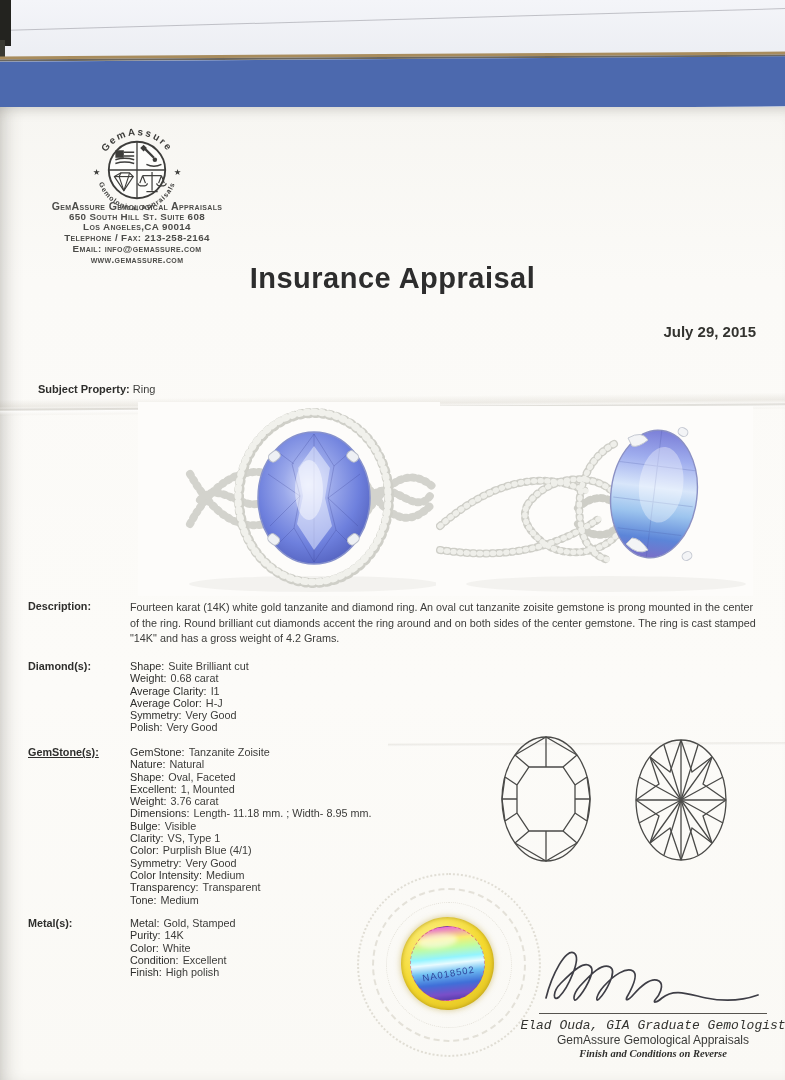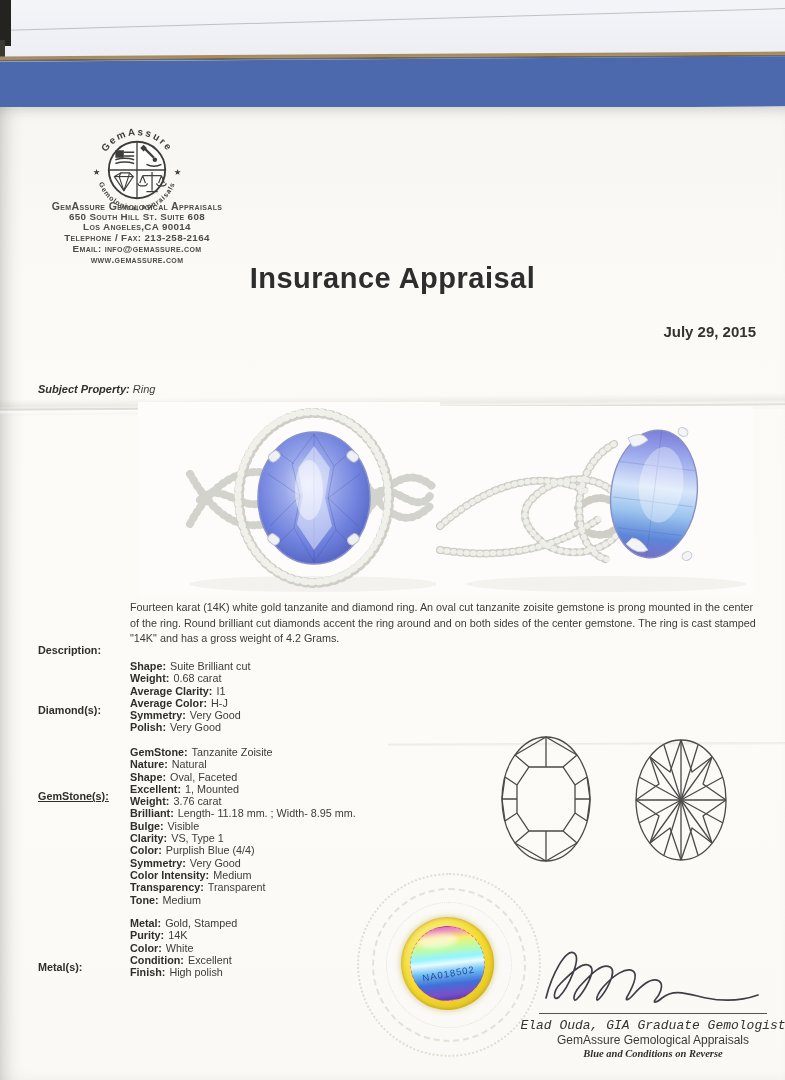--- a/index.html
+++ b/index.html
@@ -33,32 +33,32 @@
   
   .seal{position:absolute;left:90px;top:123px;width:94px;height:94px;}
   .company{position:absolute;left:15px;top:201px;width:244px;text-align:center;
            font-variant:small-caps;font-weight:700;color:#4c4c49;
            font-size:9.8px;line-height:10.7px;letter-spacing:.35px;}
   .company div{white-space:nowrap;}
   .title{position:absolute;left:0;top:262px;width:785px;text-align:center;
          font-size:29px;font-weight:700;color:#2d2d2d;letter-spacing:.5px;}
   .date{position:absolute;right:29px;top:323px;font-size:15px;font-weight:700;color:#33332f;}
   .purpose{position:absolute;left:123px;top:340px;font-size:11px;line-height:16.5px;color:#3d3d3b;}
-  .subject{position:absolute;left:38px;top:383px;font-size:11px;color:#3d3d3b;font-style:italic;}
+  .subject{position:absolute;left:38px;top:383px;font-size:11px;color:#3d3d3b;}
   .subject .fk{font-weight:700;color:#2e2e2c;}
 
   
   .photoL{position:absolute;left:138px;top:402px;}
   .photoR{position:absolute;left:436px;top:406px;}
 
   
-  .slabel{position:absolute;left:38px;font-size:10.8px;font-weight:700;color:#2e2e2c;margin-top:44px;}
+  .slabel{position:absolute;left:28px;font-size:10.8px;font-weight:700;color:#2e2e2c;}
   .para{position:absolute;left:130px;top:600px;width:632px;font-size:10.8px;line-height:15.7px;color:#3c3c3a;}
   .fields{position:absolute;left:130px;font-size:10.8px;line-height:12.3px;color:#3c3c3a;}
-  .frow .fk{font-weight:700;color:#2e2e2c;margin-right:4px;}
+  .frow .fk{font-weight:400;color:#2e2e2c;margin-right:4px;}
   .d-label{top:600px;} .dm-label{top:660px;} .g-label{top:746px;text-decoration:underline;} .m-label{top:917px;}
   .dm-fields{top:660px;} .g-fields{top:746px;} .m-fields{top:917px;}
 
   .diagram1{position:absolute;left:498px;top:731px;}
   .diagram2{position:absolute;left:631px;top:734px;}
 
   
   .valuation{position:absolute;left:38px;top:999px;font-size:12px;color:#3a3a38;}
   .valuation .fk{font-weight:700;color:#2d2d2b;margin-right:6px;}
   .valuation .fv{border-bottom:1.5px solid #55534e;padding:0 8px 1px 4px;}
@@ -279,24 +279,24 @@
     <div class="frow"><span class="fk">Polish:</span><span class="fv">Very Good</span></div>
   </div>
 
   <div class="slabel g-label">GemStone(s):</div>
   <div class="fields g-fields">
     <div class="frow"><span class="fk">GemStone:</span><span class="fv">Tanzanite Zoisite</span></div>
     <div class="frow"><span class="fk">Nature:</span><span class="fv">Natural</span></div>
     <div class="frow"><span class="fk">Shape:</span><span class="fv">Oval, Faceted</span></div>
     <div class="frow"><span class="fk">Excellent:</span><span class="fv">1, Mounted</span></div>
     <div class="frow"><span class="fk">Weight:</span><span class="fv">3.76 carat</span></div>
-    <div class="frow"><span class="fk">Brilliant:</span><span class="fv">Length- 11.18 mm. ; Width- 8.95 mm.</span></div>
+    <div class="frow"><span class="fk">Dimensions:</span><span class="fv">Length- 11.18 mm. ; Width- 8.95 mm.</span></div>
     <div class="frow"><span class="fk">Bulge:</span><span class="fv">Visible</span></div>
     <div class="frow"><span class="fk">Clarity:</span><span class="fv">VS, Type 1</span></div>
-    <div class="frow"><span class="fk">Color:</span><span class="fv">Purplish Blue (4/4)</span></div>
+    <div class="frow"><span class="fk">Color:</span><span class="fv">Purplish Blue (4/1)</span></div>
     <div class="frow"><span class="fk">Symmetry:</span><span class="fv">Very Good</span></div>
     <div class="frow"><span class="fk">Color Intensity:</span><span class="fv">Medium</span></div>
     <div class="frow"><span class="fk">Transparency:</span><span class="fv">Transparent</span></div>
     <div class="frow"><span class="fk">Tone:</span><span class="fv">Medium</span></div>
   </div>
 
   <svg class="diagram1" width="96" height="136" viewBox="0 0 96 136">
     <g stroke="#4a4a48" stroke-width="1.3" fill="none">
       <ellipse cx="48" cy="68" rx="44" ry="62"></ellipse>
       <polygon points="31,36 65,36 77,54 77,82 65,100 31,100 19,82 19,54"></polygon>
@@ -338,15 +338,15 @@
     <path d="M10,56 C16,32 30,6 38,11 C46,16 32,46 23,55 C17,60 16,50 25,41
              C38,28 48,19 54,24 C61,29 47,51 41,57 C37,61 36,53 44,44
              C56,31 66,21 74,25 C82,29 69,51 63,57 C59,61 60,53 68,44
              C78,33 90,25 97,29 C103,33 95,48 91,55 C89,59 92,59 98,52
              C106,43 116,35 123,39 C129,43 123,54 119,58 C117,61 120,61 126,56
              C138,46 152,52 170,56 C190,60 208,58 222,53" fill="none" stroke="#3e3e46" stroke-width="1.7" stroke-linecap="round"></path>
   </svg>
   <div class="sig-line"></div>
   <div class="sig-name">Elad Ouda, GIA Graduate Gemologist</div>
   <div class="sig-co">GemAssure Gemological Appraisals</div>
-  <div class="sig-terms">Blue and Conditions on Reverse</div>
+  <div class="sig-terms">Finish and Conditions on Reverse</div>
 
 </div>
 
 </body></html>

